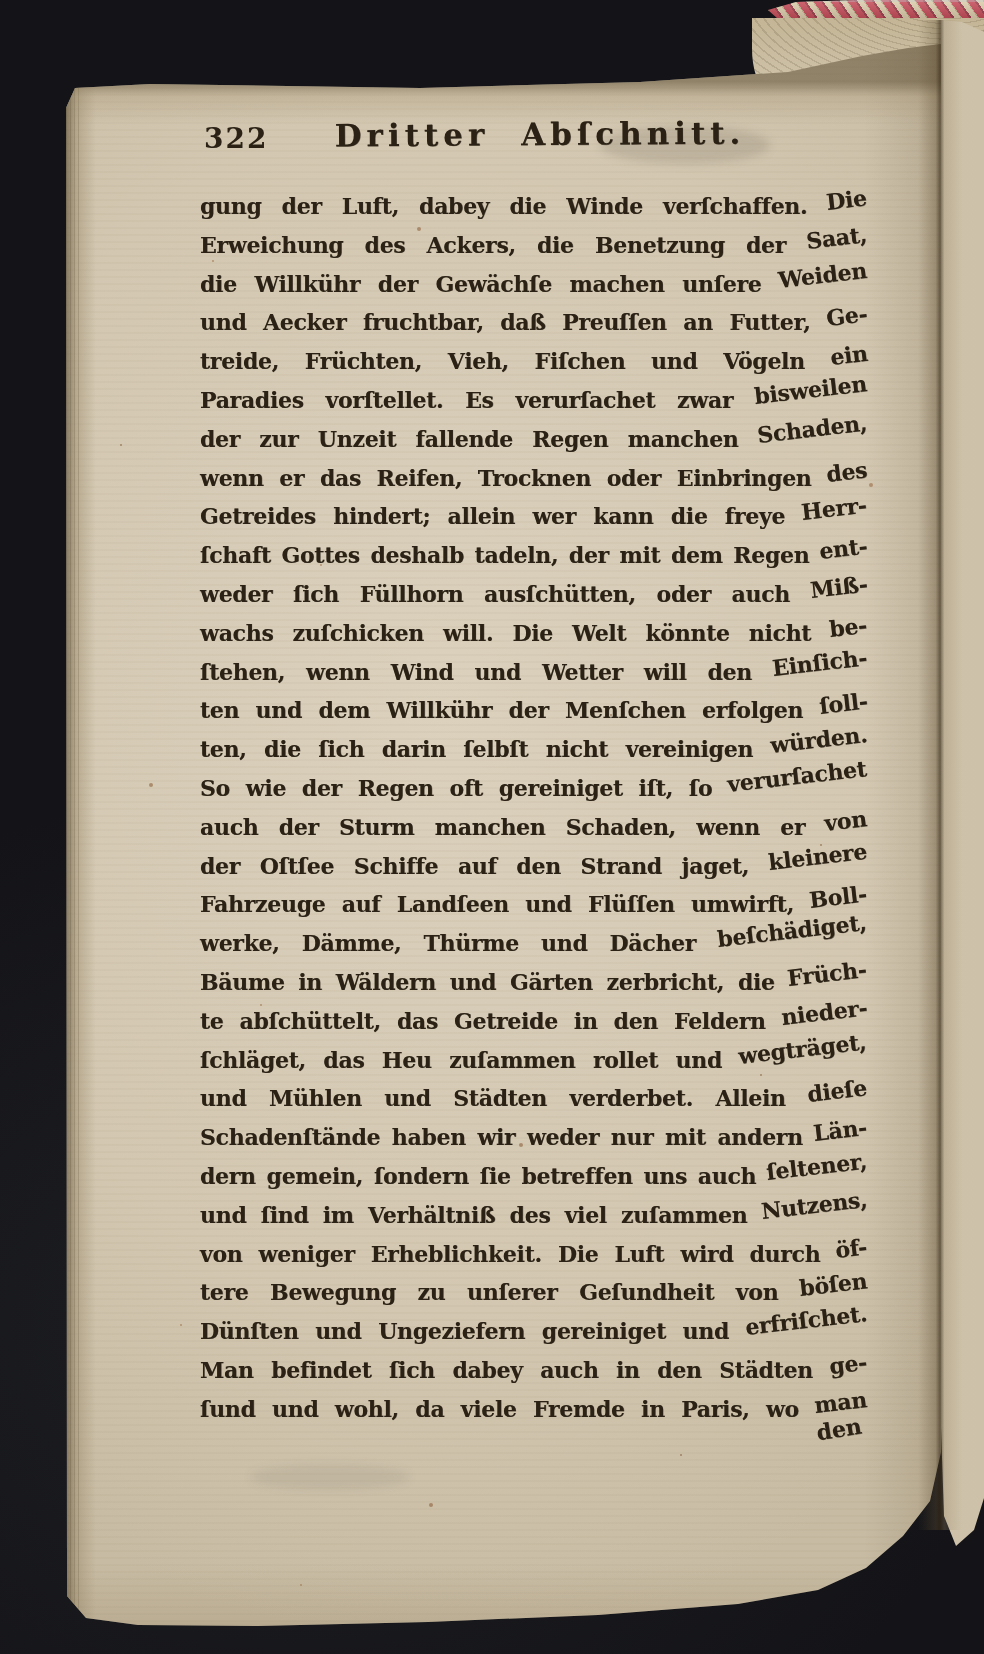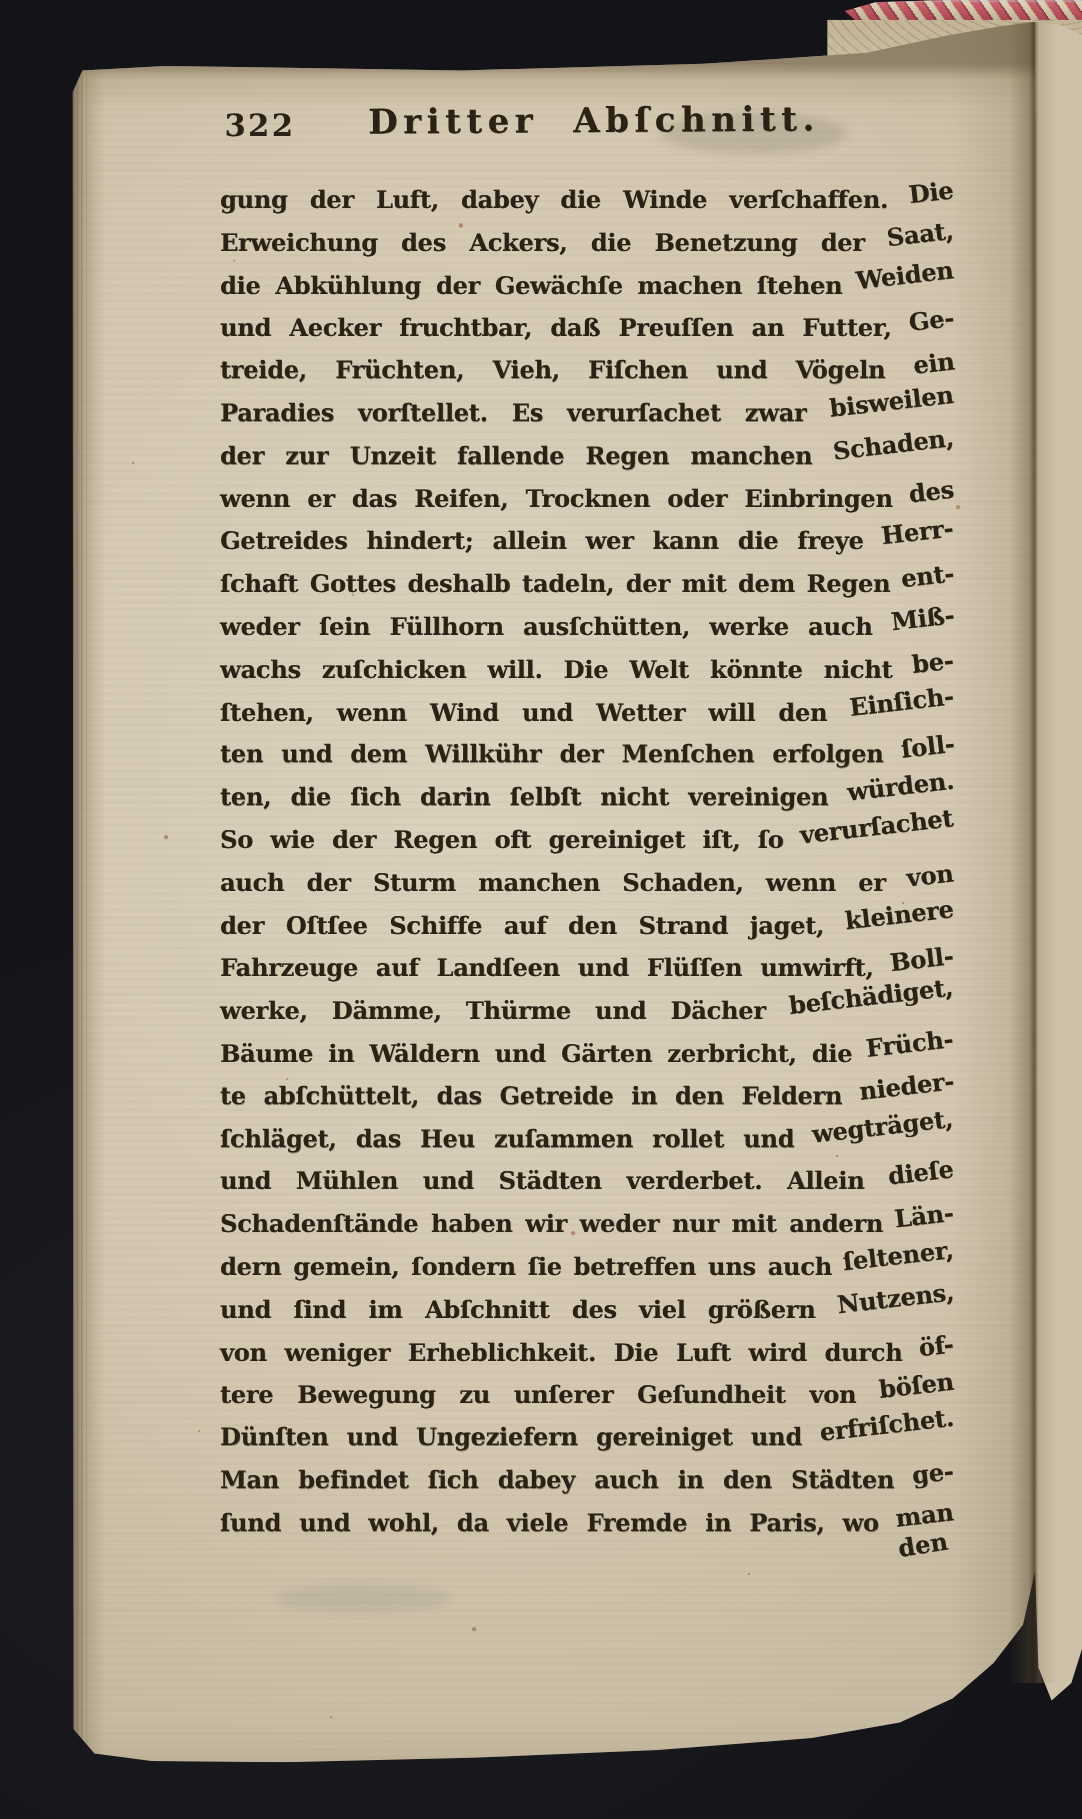--- a/index.html
+++ b/index.html
@@ -56,20 +56,21 @@
     position:absolute;inset:0;
     background:
       repeating-linear-gradient(to bottom, rgba(125,105,72,.045) 0 2px, rgba(0,0,0,0) 2px 7px),
       radial-gradient(900px 1100px at 45% 42%, var(--paper-light) 0%, var(--paper) 55%, #c7bba3 85%);
     clip-path:polygon(
       66px 84px, 75px 64px, 150px 60px, 420px 64px, 640px 58px, 788px 48px,
       862px 32px, 908px 24px, 941px 20px,
       941px 1428px, 930px 1477px, 903px 1512px, 866px 1544px, 818px 1566px,
       738px 1580px, 598px 1591px, 428px 1598px, 258px 1602px, 138px 1601px,
       86px 1594px, 67px 1572px);
+    margin-top:24px;
   }
   
   .page-shading{
     position:absolute;inset:0;pointer-events:none;
     background:
       linear-gradient(to right, rgba(95,82,58,.65) 66px, rgba(148,132,100,.45) 76px, rgba(0,0,0,0) 96px),
       linear-gradient(to bottom, rgba(95,80,52,.55) 58px, rgba(160,142,108,.30) 72px, rgba(0,0,0,0) 100px),
       linear-gradient(to top, rgba(100,86,60,.5) 0, rgba(150,134,102,.25) 34px, rgba(0,0,0,0) 90px),
       linear-gradient(to left, rgba(110,94,64,.35) 0, rgba(0,0,0,0) 120px);
   }
@@ -144,45 +145,45 @@
     <div class="ghost-smudge"></div>
     <div class="ghost-smudge2"></div>
     <div class="page-shading"></div>
 
     <div class="content">
       <div class="page-number">322</div>
       <div class="running-header">Dritter Abſchnitt.</div>
       <div class="text-block">
           <div class="body-line"><span class="head">gung der Luft, dabey die Winde verſchaffen. </span><span class="tail">Die</span></div>
           <div class="body-line"><span class="head">Erweichung des Ackers, die Benetzung der </span><span class="tail">Saat,</span></div>
-          <div class="body-line"><span class="head">die Abkühlung der Gewächſe machen ſtehen </span><span class="tail">Weiden</span></div>
+          <div class="body-line"><span class="head">die Willkühr der Gewächſe machen unſere </span><span class="tail">Weiden</span></div>
           <div class="body-line"><span class="head">und Aecker fruchtbar, daß Preuſſen an Futter, </span><span class="tail">Ge-</span></div>
           <div class="body-line"><span class="head">treide, Früchten, Vieh, Fiſchen und Vögeln </span><span class="tail">ein</span></div>
           <div class="body-line"><span class="head">Paradies vorſtellet. Es verurſachet zwar </span><span class="tail">bisweilen</span></div>
           <div class="body-line"><span class="head">der zur Unzeit fallende Regen manchen </span><span class="tail">Schaden,</span></div>
           <div class="body-line"><span class="head">wenn er das Reifen, Trocknen oder Einbringen </span><span class="tail">des</span></div>
           <div class="body-line"><span class="head">Getreides hindert; allein wer kann die freye </span><span class="tail">Herr-</span></div>
           <div class="body-line"><span class="head">ſchaft Gottes deshalb tadeln, der mit dem Regen </span><span class="tail">ent-</span></div>
-          <div class="body-line"><span class="head">weder ſein Füllhorn ausſchütten, werke auch </span><span class="tail">Miß-</span></div>
+          <div class="body-line"><span class="head">weder ſich Füllhorn ausſchütten, oder auch </span><span class="tail">Miß-</span></div>
           <div class="body-line"><span class="head">wachs zuſchicken will. Die Welt könnte nicht </span><span class="tail">be-</span></div>
           <div class="body-line"><span class="head">ſtehen, wenn Wind und Wetter will den </span><span class="tail">Einſich-</span></div>
           <div class="body-line"><span class="head">ten und dem Willkühr der Menſchen erfolgen </span><span class="tail">ſoll-</span></div>
           <div class="body-line"><span class="head">ten, die ſich darin ſelbſt nicht vereinigen </span><span class="tail">würden.</span></div>
           <div class="body-line"><span class="head">So wie der Regen oft gereiniget iſt, ſo </span><span class="tail">verurſachet</span></div>
           <div class="body-line"><span class="head">auch der Sturm manchen Schaden, wenn er </span><span class="tail">von</span></div>
           <div class="body-line"><span class="head">der Oſtſee Schiffe auf den Strand jaget, </span><span class="tail">kleinere</span></div>
           <div class="body-line"><span class="head">Fahrzeuge auf Landſeen und Flüſſen umwirft, </span><span class="tail">Boll-</span></div>
           <div class="body-line"><span class="head">werke, Dämme, Thürme und Dächer </span><span class="tail">beſchädiget,</span></div>
           <div class="body-line"><span class="head">Bäume in Wäldern und Gärten zerbricht, die </span><span class="tail">Früch-</span></div>
           <div class="body-line"><span class="head">te abſchüttelt, das Getreide in den Feldern </span><span class="tail">nieder-</span></div>
           <div class="body-line"><span class="head">ſchläget, das Heu zuſammen rollet und </span><span class="tail">wegträget,</span></div>
           <div class="body-line"><span class="head">und Mühlen und Städten verderbet. Allein </span><span class="tail">dieſe</span></div>
           <div class="body-line"><span class="head">Schadenſtände haben wir weder nur mit andern </span><span class="tail">Län-</span></div>
           <div class="body-line"><span class="head">dern gemein, ſondern ſie betreffen uns auch </span><span class="tail">ſeltener,</span></div>
-          <div class="body-line"><span class="head">und ſind im Abſchnitt des viel größern </span><span class="tail">Nutzens,</span></div>
+          <div class="body-line"><span class="head">und ſind im Verhältniß des viel zuſammen </span><span class="tail">Nutzens,</span></div>
           <div class="body-line"><span class="head">von weniger Erheblichkeit. Die Luft wird durch </span><span class="tail">öf-</span></div>
           <div class="body-line"><span class="head">tere Bewegung zu unſerer Geſundheit von </span><span class="tail">böſen</span></div>
           <div class="body-line"><span class="head">Dünſten und Ungeziefern gereiniget und </span><span class="tail">erfriſchet.</span></div>
           <div class="body-line"><span class="head">Man befindet ſich dabey auch in den Städten </span><span class="tail">ge-</span></div>
           <div class="body-line"><span class="head">ſund und wohl, da viele Fremde in Paris, wo </span><span class="tail">man</span></div>
         </div>
       <div class="catchword">den</div>
     </div>
   </div>
 

